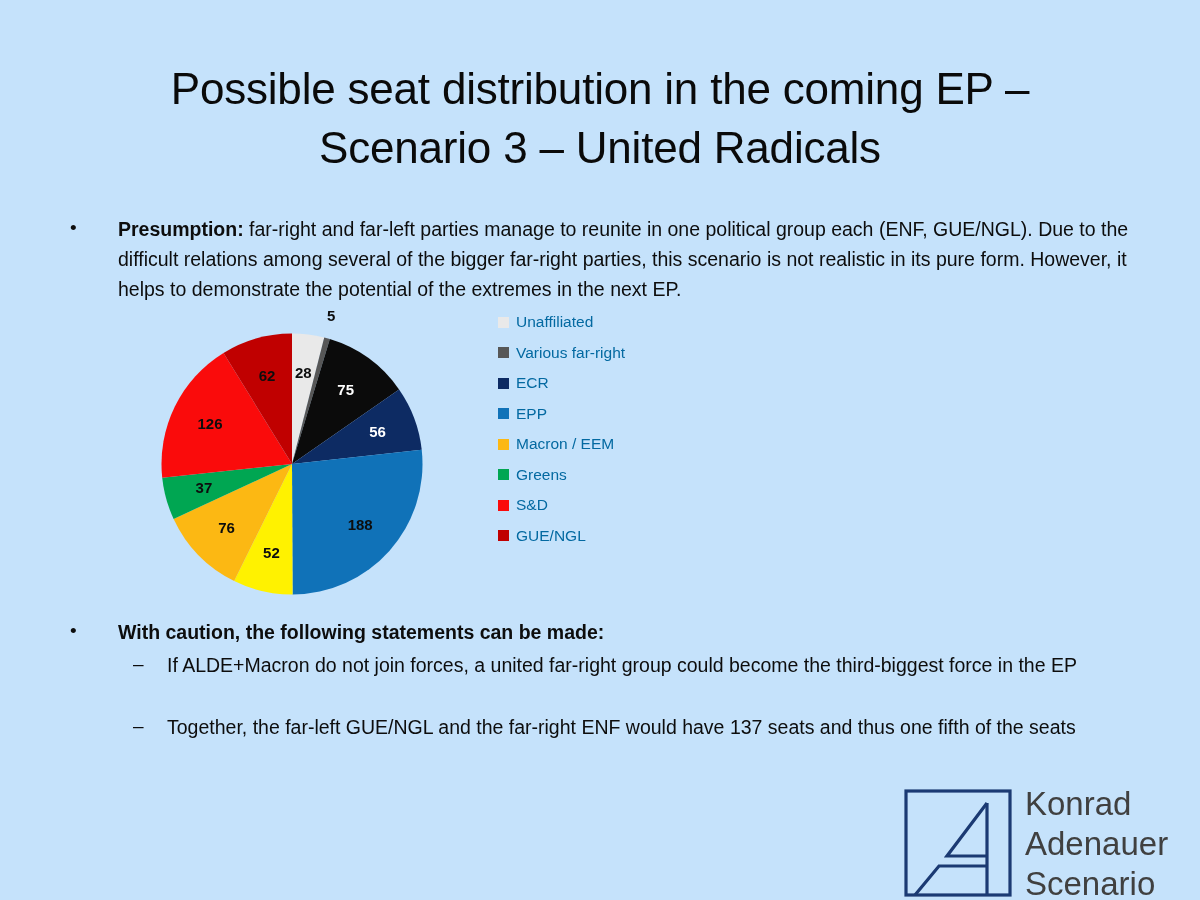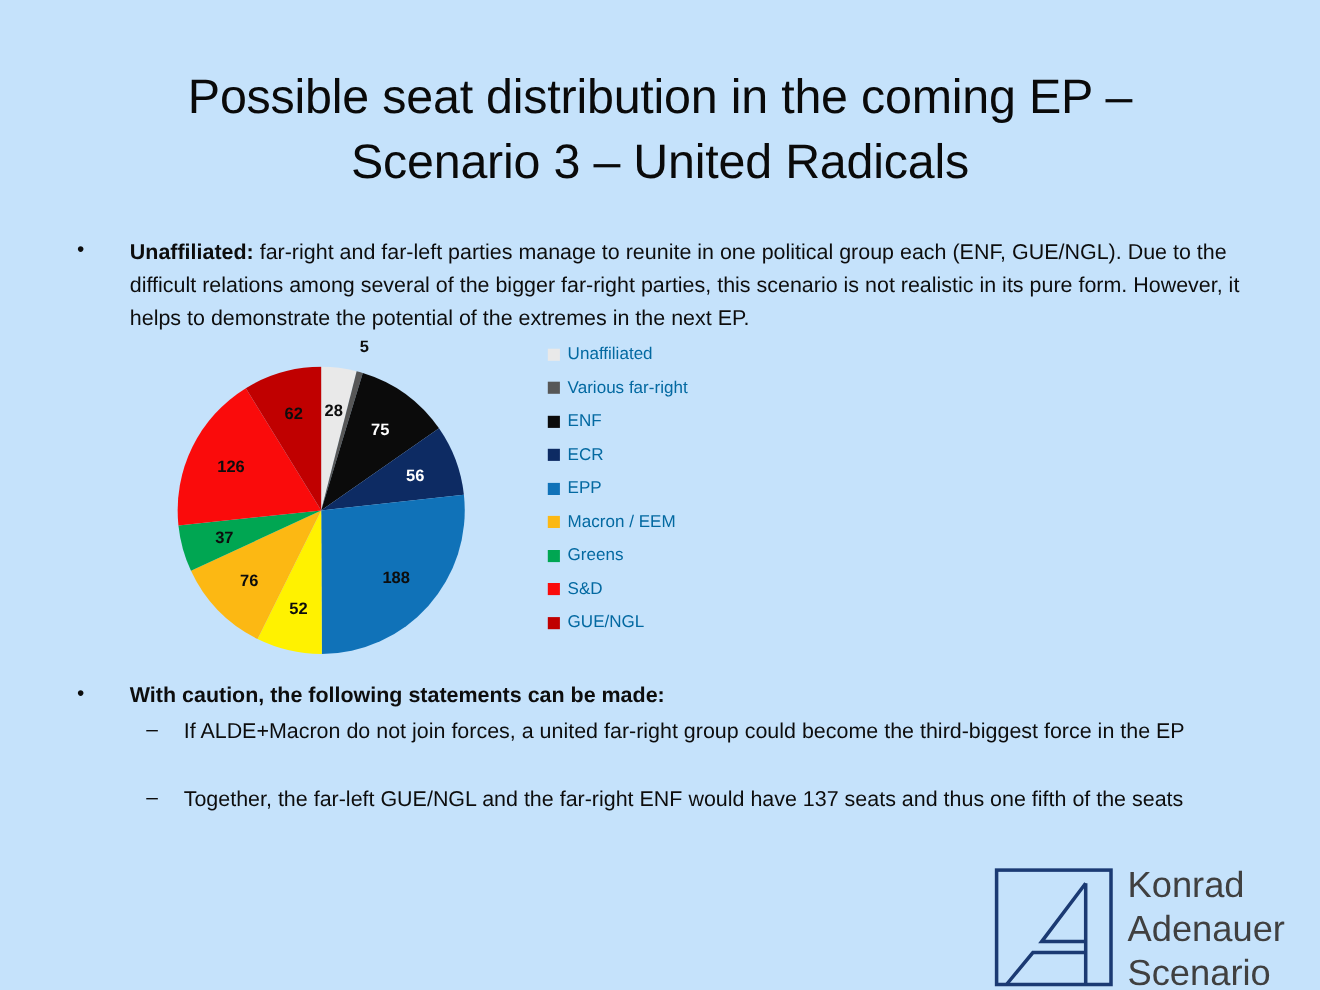--- a/index.html
+++ b/index.html
@@ -139,21 +139,21 @@
   #logo-text div { white-space: nowrap; }
 </style>
 </head>
 <body>
 
 <div id="slide">
 
   <div class="title">Possible seat distribution in the coming EP – Scenario 3 – United Radicals</div>
 
   <div class="bullet-mark" id="b1-mark">•</div>
-  <div class="bullet-text" id="b1-text"><b>Unaffiliated:</b><span> far-right and far-left parties manage to reunite in one political group each (ENF, GUE/NGL). Due to the difficult relations among several of the bigger far-right parties, this scenario is not realistic in its pure form. However, it helps to demonstrate the potential of the extremes in the next EP.</span></div>
+  <div class="bullet-text" id="b1-text"><b>Presumption:</b><span> far-right and far-left parties manage to reunite in one political group each (ENF, GUE/NGL). Due to the difficult relations among several of the bigger far-right parties, this scenario is not realistic in its pure form. However, it helps to demonstrate the potential of the extremes in the next EP.</span></div>
 
   <div id="chart-area">
 
     <div id="pie-wrap">
       <svg id="pie-svg" width="262" height="262" viewBox="0 0 262 262">
         <g id="pie-slices">
             <path d="M 131 131 L 131.00 0.50 A 130.5 130.5 0 0 1 163.23 4.54 Z" fill="#e9e9e9"></path>
             <path d="M 131 131 L 163.23 4.54 A 130.5 130.5 0 0 1 168.83 6.10 Z" fill="#575757"></path>
             <path d="M 131 131 L 168.83 6.10 A 130.5 130.5 0 0 1 238.09 56.43 Z" fill="#0b0b0b"></path>
             <path d="M 131 131 L 238.09 56.43 A 130.5 130.5 0 0 1 260.72 116.78 Z" fill="#0d2b63"></path>
@@ -182,24 +182,20 @@
     <div id="legend">
         <div class="legend-item">
           <span class="legend-swatch" style="background: rgb(233, 233, 233);"></span>
           <span class="legend-label">Unaffiliated</span>
         </div>
         <div class="legend-item">
           <span class="legend-swatch" style="background: rgb(87, 87, 87);"></span>
           <span class="legend-label">Various far-right</span>
         </div>
         <div class="legend-item">
-          <span class="legend-swatch" style="background: rgb(11, 11, 11);"></span>
-          <span class="legend-label">ENF</span>
-        </div>
-        <div class="legend-item">
           <span class="legend-swatch" style="background: rgb(13, 43, 99);"></span>
           <span class="legend-label">ECR</span>
         </div>
         <div class="legend-item">
           <span class="legend-swatch" style="background: rgb(16, 114, 184);"></span>
           <span class="legend-label">EPP</span>
         </div>
         <div class="legend-item">
           <span class="legend-swatch" style="background: rgb(252, 184, 19);"></span>
           <span class="legend-label">Macron / EEM</span>

